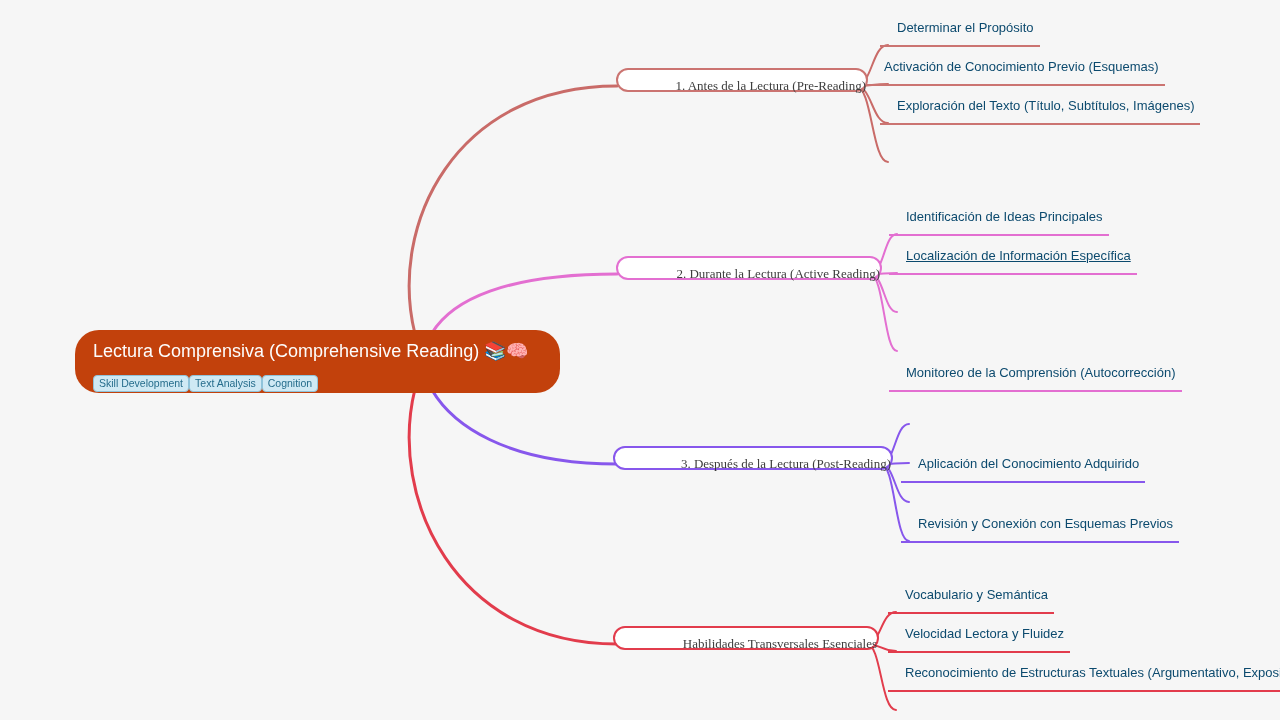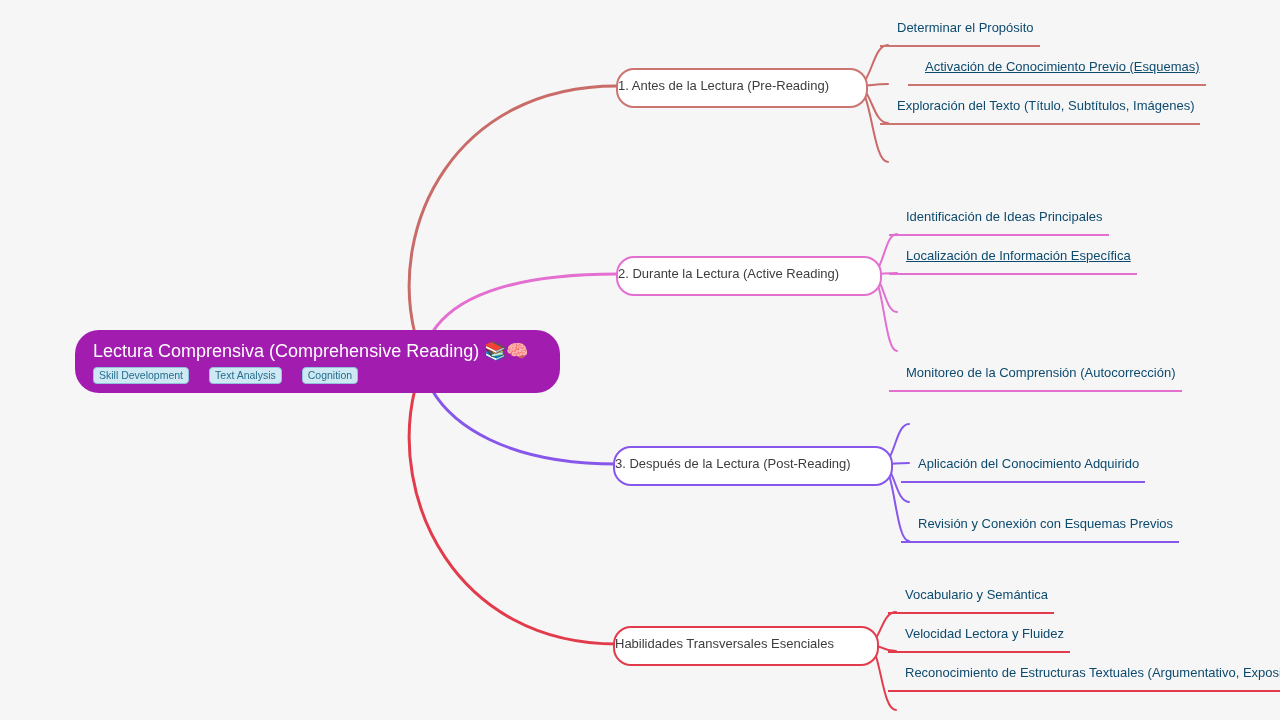--- a/index.html
+++ b/index.html
@@ -4,29 +4,29 @@
 <style>
   html,body{margin:0;padding:0;}
   body{font-family:"Liberation Sans","DejaVu Sans",sans-serif;}
   #canvas{position:relative;width:1280px;height:720px;background:#f6f6f6;overflow:hidden;}
   #edges{position:absolute;left:0;top:0;width:1280px;height:720px;}
   #edges path{fill:none;stroke-linecap:round;}
   .redge{stroke-width:3px;}
   .fedge{stroke-width:2px;}
 
   .root{position:absolute;left:75px;top:330px;width:485px;height:63px;box-sizing:border-box;
-        background:#a21caf;border-radius:24px;padding:10px 18px 0 18px;}
+        background:#c2410c;border-radius:24px;padding:10px 18px 0 18px;}
   .root-title{color:#fdfdfd;font-size:18px;line-height:23px;white-space:nowrap;}
-  .root-tags{margin-top:4px;display:flex;gap:20px;}
+  .root-tags{margin-top:12px;display:flex;gap:0;}
   .tag{background:#cfe9f4;color:#266d8c;border:1px solid #8fc3da;border-radius:4px;
        font-size:10.5px;line-height:13px;padding:1px 5px;white-space:nowrap;}
 
-  .branch{position:absolute;height:40px;box-sizing:border-box;background:#ffffff;
-          border:2px solid;border-radius:18px;text-align:left;font-size:13px;color:#3d3d3d;
-          line-height:32px;white-space:nowrap;}
+  .branch{position:absolute;height:24px;box-sizing:border-box;background:#ffffff;
+          border:2px solid;border-radius:18px;text-align:right;font-size:13px;color:#3d3d3d;
+          line-height:32px;white-space:nowrap;font-family:Liberation Serif, serif;}
   .leaf{position:absolute;font-size:13px;color:#0c4a6e;line-height:20px;white-space:nowrap;
         padding:0 6px 7px 17px;border-bottom:2px solid;}
   .leaf.wrap{white-space:normal;width:470px;}
 
   .s0{stroke:#c96b68;} .b0{border-color:#cb7471;}
   .s1{stroke:#e36fd1;} .b1{border-color:#e36fd1;}
   .s2{stroke:#8757ec;} .b2{border-color:#8757ec;}
   .s3{stroke:#e23c4c;} .b3{border-color:#e23c4c;}
 </style>
 </head>
@@ -72,21 +72,21 @@
       <span class="tag">Cognition</span>
     </div>
   </div>
 
   <div class="branch b0" style="left:616px;top:68px;width:252px;">1. Antes de la Lectura (Pre-Reading)</div>
   <div class="branch b1" style="left:616px;top:256px;width:266px;">2. Durante la Lectura (Active Reading)</div>
   <div class="branch b2" style="left:613px;top:446px;width:280px;">3. Después de la Lectura (Post-Reading)</div>
   <div class="branch b3" style="left:613px;top:626px;width:266px;">Habilidades Transversales Esenciales</div>
 
   <div class="leaf b0" style="left:880px;top:18px;">Determinar el Propósito</div>
-  <div class="leaf b0" style="left:908px;top:57px;text-decoration:underline;">Activación de Conocimiento Previo (Esquemas)</div>
+  <div class="leaf b0" style="left:867px;top:57px;">Activación de Conocimiento Previo (Esquemas)</div>
   <div class="leaf b0" style="left:880px;top:96px;">Exploración del Texto (Título, Subtítulos, Imágenes)</div>
 
   <div class="leaf b1" style="left:889px;top:207px;">Identificación de Ideas Principales</div>
   <div class="leaf b1" style="left:889px;top:246px;text-decoration:underline;">Localización de Información Específica</div>
   <div class="leaf b1" style="left:889px;top:324px;margin-top:39px;">Monitoreo de la Comprensión (Autocorrección)</div>
 
   <div class="leaf b2" style="left:901px;top:454px;">Aplicación del Conocimiento Adquirido</div>
   <div class="leaf b2" style="left:901px;top:514px;">Revisión y Conexión con Esquemas Previos</div>
 
   <div class="leaf b3" style="left:888px;top:585px;">Vocabulario y Semántica</div>

